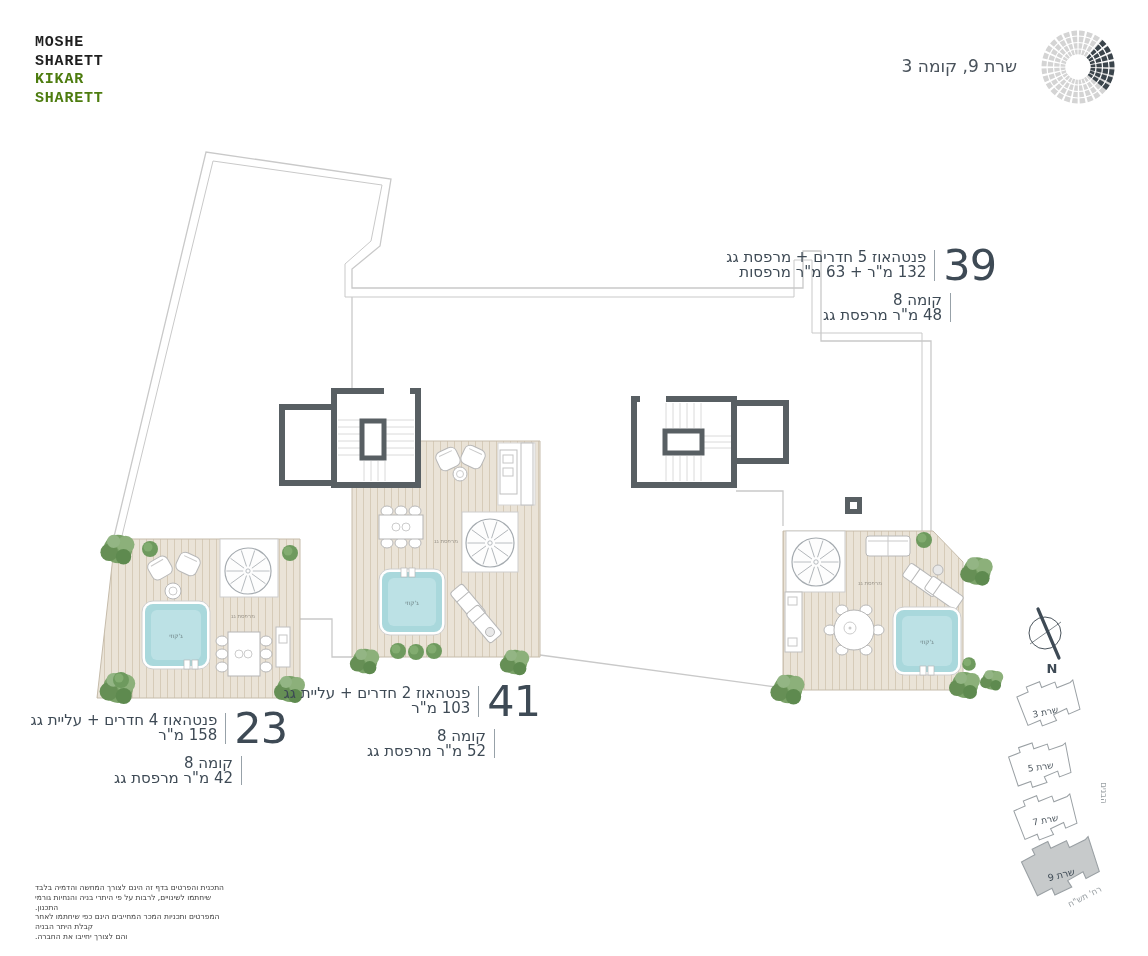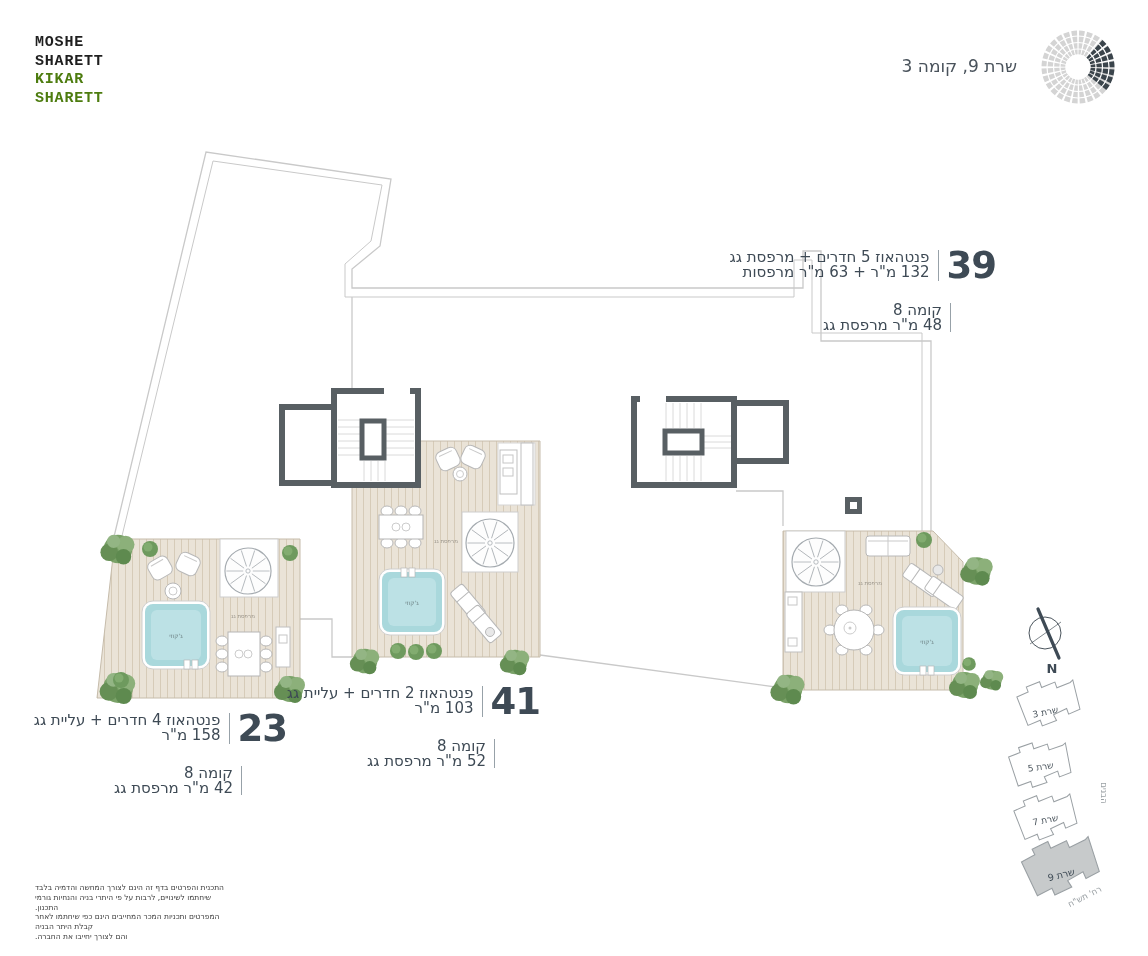--- a/index.html
+++ b/index.html
@@ -7,24 +7,24 @@
        font-family:"DejaVu Sans",sans-serif;}
   svg text{font-family:"DejaVu Sans",sans-serif;}
   .plan-svg{position:absolute;left:0;top:0;}
   .brand{position:absolute;left:35px;top:34px;font-family:Liberation Mono, monospace;
          font-weight:bold;font-size:15px;line-height:18.5px;letter-spacing:.8px;}
   .brand .dark{color:#1f1f1f;}
   .brand .light{color:#4d7c0f;}
   .sheet-title{position:absolute;right:131px;top:56px;font-size:17px;color:#49525b;direction:rtl;}
   .apt{position:absolute;color:#3e4a55;direction:rtl;}
   .apt-row{display:flex;gap:8px;}
-  .apt-num{font-size:37px;font-weight:bold;line-height:31px;letter-spacing:-1px;}
+  .apt-num{font-size:43px;font-weight:normal;line-height:31px;letter-spacing:-1px;}
   .apt-div{width:1px;background:#97a1a8;align-self:stretch;}
   .apt-lines{font-size:15px;line-height:14.5px;}
-  .apt-row.floor{margin-top:22px;text-align:right;}
+  .apt-row.floor{margin-top:12px;text-align:right;}
   .apt-spacer{width:37px;}
   .disclaimer{position:absolute;left:35px;top:883px;width:198px;direction:rtl;text-align:left;
               font-size:7.5px;line-height:9.8px;color:#3c3c3c;}
 </style>
 </head>
 <body>
 
 <svg class="plan-svg" width="1148" height="956" viewBox="0 0 1148 956">
   <defs>
     <pattern id="plank" width="7" height="7" patternUnits="userSpaceOnUse">

